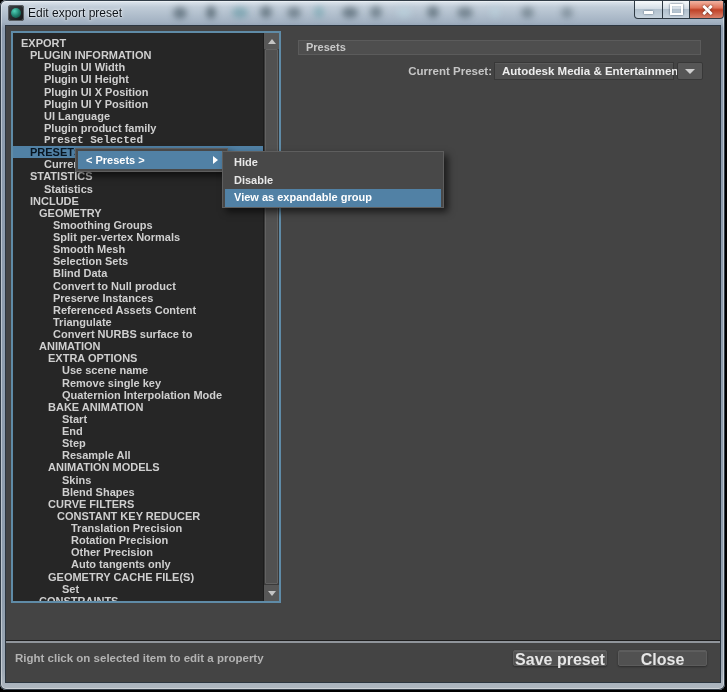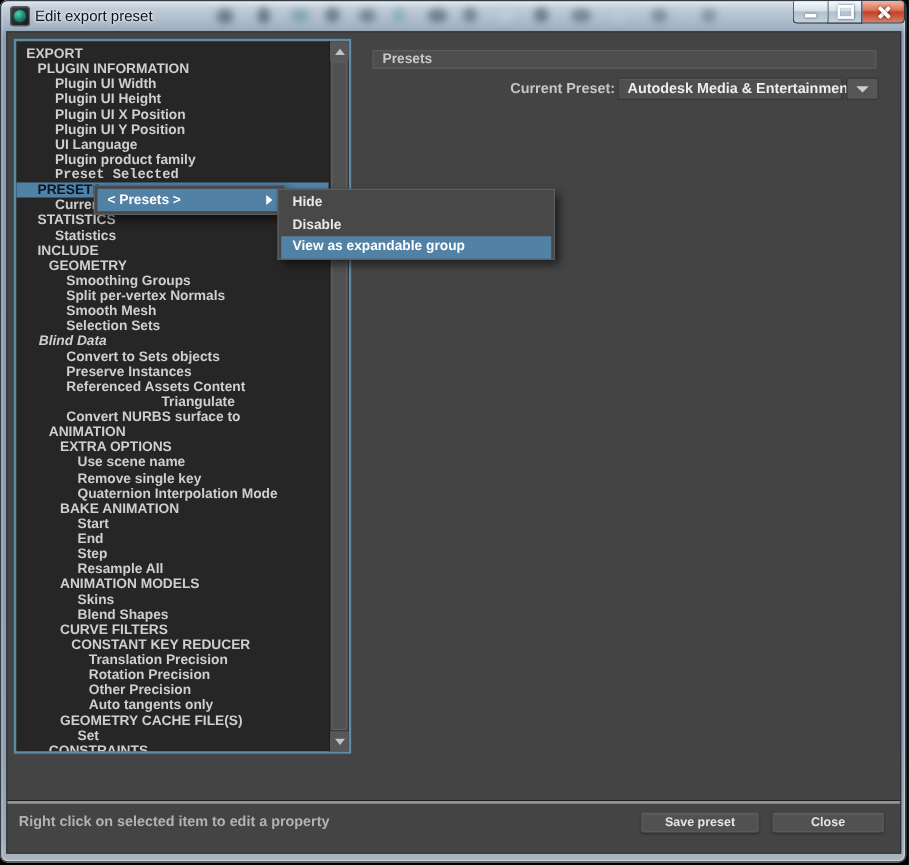--- a/index.html
+++ b/index.html
@@ -73,21 +73,21 @@
   .combo-btn{position:absolute;left:671px;top:36px;width:26px;height:18px;box-sizing:border-box;
     background:#565656;border:1px solid #383838;border-radius:2px;
     display:flex;align-items:center;justify-content:center;}
   .combo-btn .tri{width:0;height:0;border-top:5px solid #cfcfcf;border-left:5px solid transparent;border-right:5px solid transparent;}
 
   
   .sep{position:absolute;left:0;right:0;top:614px;height:3px;
     background:linear-gradient(#1e1e1e 0,#1e1e1e 1px,#90959b 1px,#90959b 3px);}
   .status{position:absolute;left:9px;top:626px;font-size:11.5px;font-weight:bold;color:#b3b3b3;white-space:nowrap;}
   .btn{position:absolute;top:624px;height:16px;background:#515151;border:1px solid #5c5c5c;border-radius:2px;
-    color:#e6e6e6;font-family:"Liberation Sans",sans-serif;font-size:10px;font-weight:bold;
+    color:#e6e6e6;font-family:"Liberation Sans",sans-serif;font-size:16px;font-weight:bold;
     box-shadow:inset 0 1px 0 rgba(255,255,255,.08),0 1px 2px rgba(0,0,0,.35);padding:0;}
   .btn.save{left:507px;width:94px;}
   .btn.close-b{left:612px;width:89px;}
 
   
   .menu{position:absolute;background:#484848;border:1px solid #5e5e5e;
     box-shadow:4px 4px 7px rgba(0,0,0,.6);z-index:10;box-sizing:border-box;}
   .menu1{left:75px;top:148px;width:153px;height:24px;}
   .parent-item{margin:2px;height:18px;line-height:18px;background:#5181a5;color:#fff;
     font-size:11px;font-weight:bold;padding:0 8px;position:relative;}
@@ -153,25 +153,25 @@
           <div class="trow sel" style="padding-left: 17px;">PRESETS</div>
           <div class="trow" style="padding-left: 31px;">Current Preset</div>
           <div class="trow" style="padding-left: 17px;">STATISTICS</div>
           <div class="trow" style="padding-left: 31px;">Statistics</div>
           <div class="trow" style="padding-left: 17px;">INCLUDE</div>
           <div class="trow" style="padding-left: 26px;">GEOMETRY</div>
           <div class="trow" style="padding-left: 40px;">Smoothing Groups</div>
           <div class="trow" style="padding-left: 40px;">Split per-vertex Normals</div>
           <div class="trow" style="padding-left: 40px;">Smooth Mesh</div>
           <div class="trow" style="padding-left: 40px;">Selection Sets</div>
-          <div class="trow" style="padding-left: 18px; font-style: italic;">Blind Data</div>
-          <div class="trow" style="padding-left: 40px;">Convert to Sets objects</div>
+          <div class="trow" style="padding-left: 40px;">Blind Data</div>
+          <div class="trow" style="padding-left: 40px;">Convert to Null product</div>
           <div class="trow" style="padding-left: 40px;">Preserve Instances</div>
           <div class="trow" style="padding-left: 40px;">Referenced Assets Content</div>
-          <div class="trow" style="padding-left: 40px; text-align: center;">Triangulate</div>
+          <div class="trow" style="padding-left: 40px;">Triangulate</div>
           <div class="trow" style="padding-left: 40px;">Convert NURBS surface to</div>
           <div class="trow" style="padding-left: 26px;">ANIMATION</div>
           <div class="trow" style="padding-left: 35px;">EXTRA OPTIONS</div>
           <div class="trow" style="padding-left: 49px;">Use scene name</div>
           <div class="trow" style="padding-left: 49px;">Remove single key</div>
           <div class="trow" style="padding-left: 49px;">Quaternion Interpolation Mode</div>
           <div class="trow" style="padding-left: 35px;">BAKE ANIMATION</div>
           <div class="trow" style="padding-left: 49px;">Start</div>
           <div class="trow" style="padding-left: 49px;">End</div>
           <div class="trow" style="padding-left: 49px;">Step</div>

